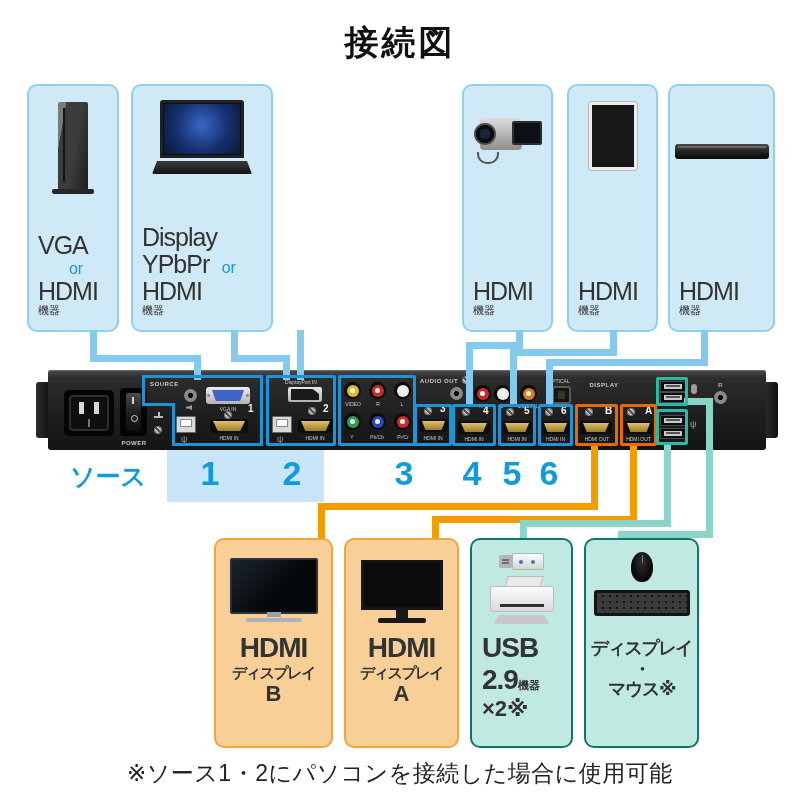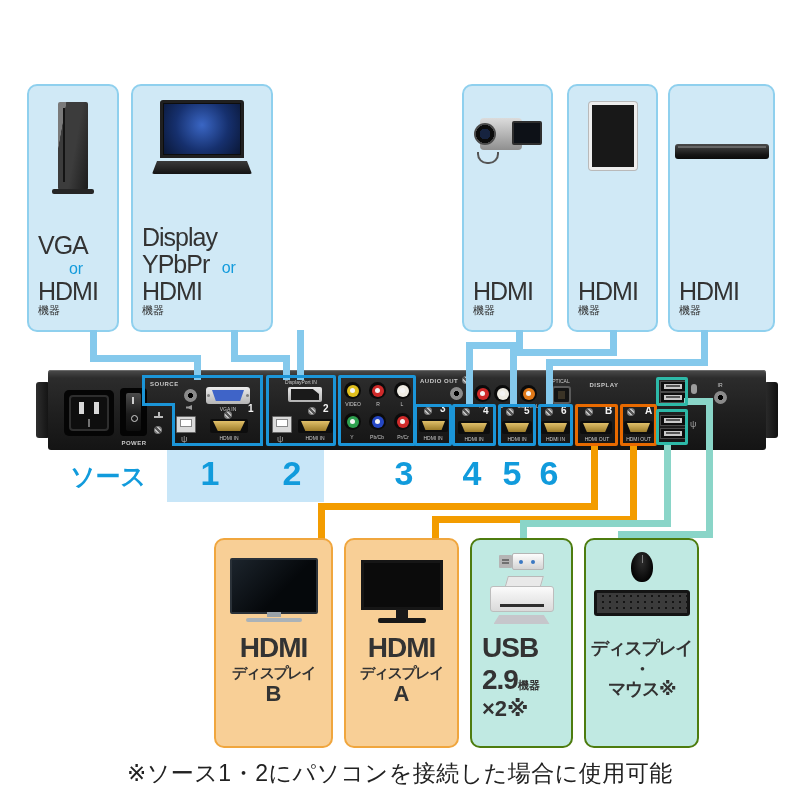--- a/index.html
+++ b/index.html
@@ -101,21 +101,21 @@
        clip-path:polygon(0 30%,40% 30%,100% 0,100% 100%,40% 70%,0 70%)}
   .psi{position:absolute;color:#9c9c9c;font-size:9px;line-height:1;z-index:4}
   .mouseic{position:absolute;left:691px;top:384px;width:6px;height:10px;background:#9c9c9c;border-radius:3px;z-index:4}
   
   .hl{left:167px;top:450px;width:157px;height:52px;background:#c8e6f8;z-index:1}
   .srclbl{left:70px;top:460px;font-size:25px;font-weight:bold;color:#119bdc;z-index:2}
   .num{position:absolute;top:456px;width:40px;text-align:center;color:#119bdc;font-size:34px;font-weight:bold;line-height:1;z-index:2}
   
   .obox{position:absolute;top:538px;height:210px;border-radius:10px;box-sizing:border-box;color:#333;font-weight:bold;z-index:7}
   .obox-or{background:#f8cf96;border:2px solid #f0a63e}
-  .obox-tl{background:#c0e9e2;border:2px solid #4d7c0f}
+  .obox-tl{background:#c0e9e2;border:2px solid #0f766e}
   .obox .btxt{position:absolute;left:4px;right:4px;top:92px;text-align:center;line-height:1.15}
   .bbig{font-size:28px;letter-spacing:-1px}
   .bmid{font-size:15px;letter-spacing:-1.5px}
   .blet{font-size:22px}
   .tv{position:absolute;left:50%;top:18px;transform:translateX(-50%);width:88px;height:66px}
   .tv .s{position:absolute;left:0;top:0;width:88px;height:56px;background:linear-gradient(135deg,#1c242c,#05080b 60%);
          border:2px solid #2a3138;border-radius:2px;box-sizing:border-box}
   .tv .neck{position:absolute;left:50%;transform:translateX(-50%);bottom:7px;width:14px;height:5px;background:#9aa2a8}
   .tv .base{position:absolute;left:50%;transform:translateX(-50%);bottom:2px;width:56px;height:4px;background:#aab2b8;border-radius:2px}
   .mon{position:absolute;left:50%;top:20px;transform:translateX(-50%);width:82px;height:66px}
@@ -143,20 +143,21 @@
                        repeating-linear-gradient(0deg,#3b3b3b 0 4px,transparent 4px 6px);
       background-blend-mode:normal}
   
   .note{left:127px;top:758px;font-size:23px;color:#222;letter-spacing:0.5px}
 </style>
 </head>
 <body>
 
 <div class="stage">
 
+  <div class="ab title">接続図</div>
 
   <div class="sbox" style="left:27px;width:92px">
     <div class="tower"></div>
     <div class="txt">
       <div class="big">VGA</div>
       <div class="orline">or</div>
       <div class="big">HDMI</div>
       <div class="kk">機器</div>
     </div>
   </div>

